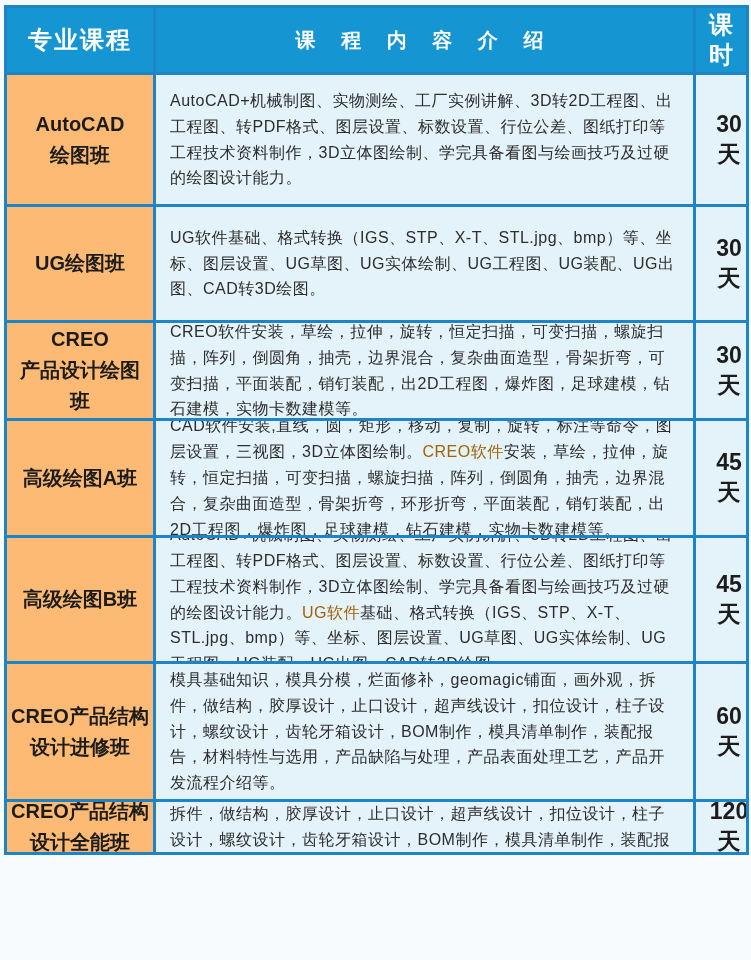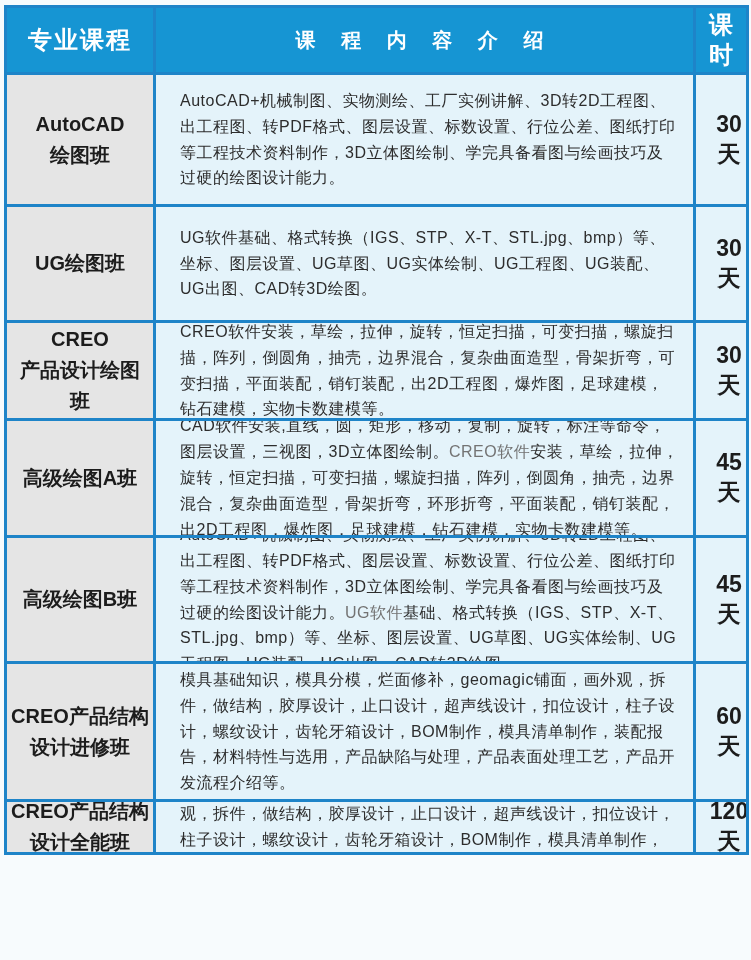--- a/index.html
+++ b/index.html
@@ -14,21 +14,21 @@
     left: 4px; top: 5px;
     width: 745px; height: 850px;
     border: 3px solid #1e84c8;
     background: #1e84c8; 
     display: grid;
     grid-template-columns: 146px 1fr 50px;
     grid-template-rows: 64px 129px 113px 95px 114px 123px 135px auto;
     gap: 3px;
   }
   .cell {
-    background: #e5e5e5;
+    background: #fdba74;
     display: flex;
     align-items: center;
     justify-content: center;
     overflow: hidden;
   }
   .cell.content { background: #e4f3fa; justify-content: flex-start; }
   .cell.hours-cell { background: #e4f3fa; }
   .hdr {
     background: #1695d3;
     color: #ffffff;
@@ -51,23 +51,23 @@
     text-align: center;
     white-space: pre-line;
     padding: 4px;
   }
   .content-text {
     color: #2d2d2d;
     font-size: 16px;
     line-height: 1.62;
     letter-spacing: 0.5px;
     text-align: left;
-    padding: 10px 14px 10px 24px;
+    padding: 10px 14px 10px 14px;
   }
-  .content-text .red { color: #737373; }
+  .content-text .red { color: #a16207; }
   .hours-num {
     font-weight: bold;
     color: #1c1c1c;
     font-size: 23px;
     line-height: 1.3;
     text-align: center;
     margin-left: 16px;
   }
 </style>
 </head>

